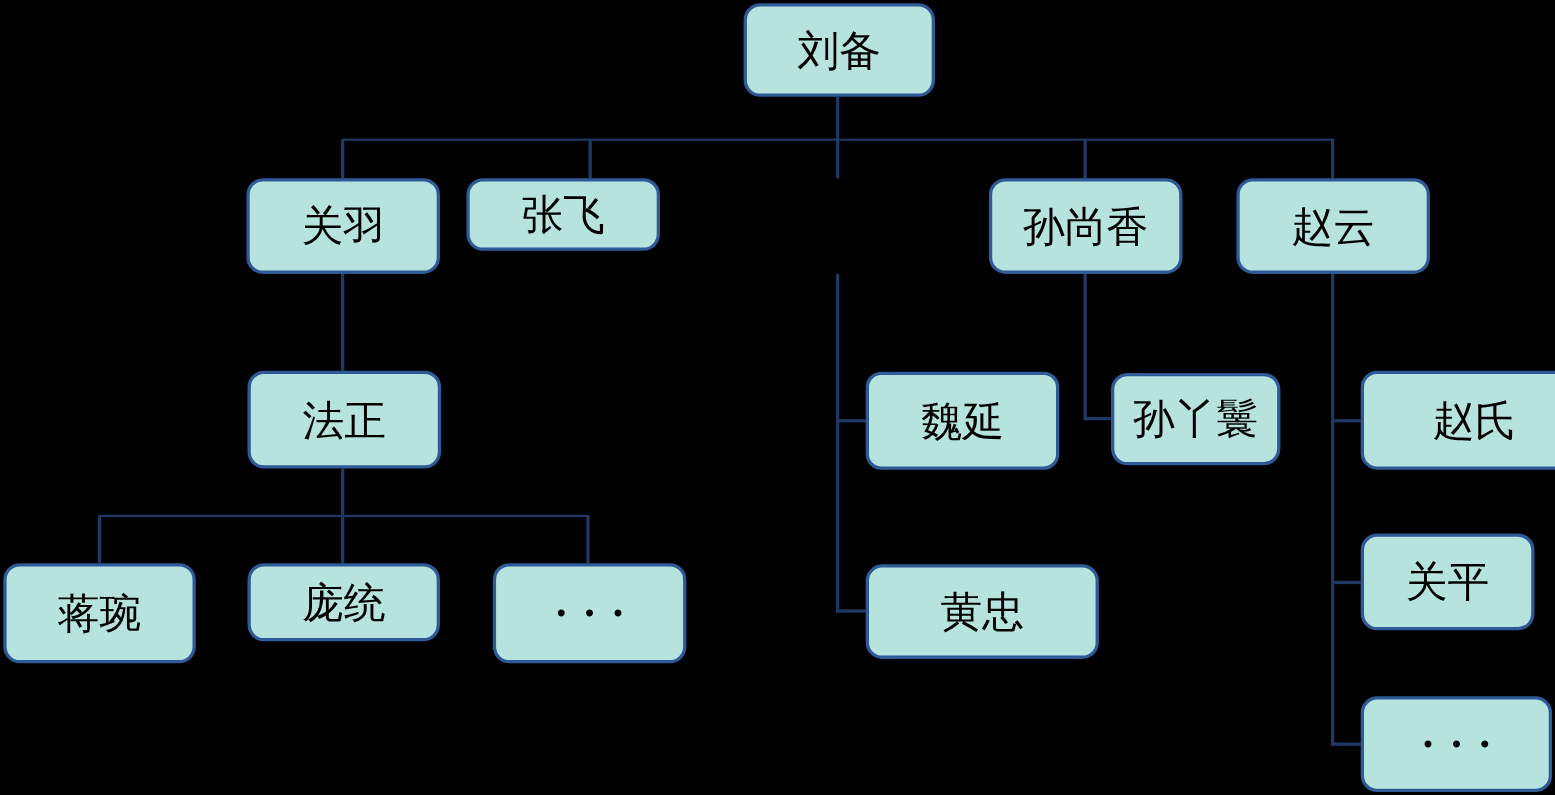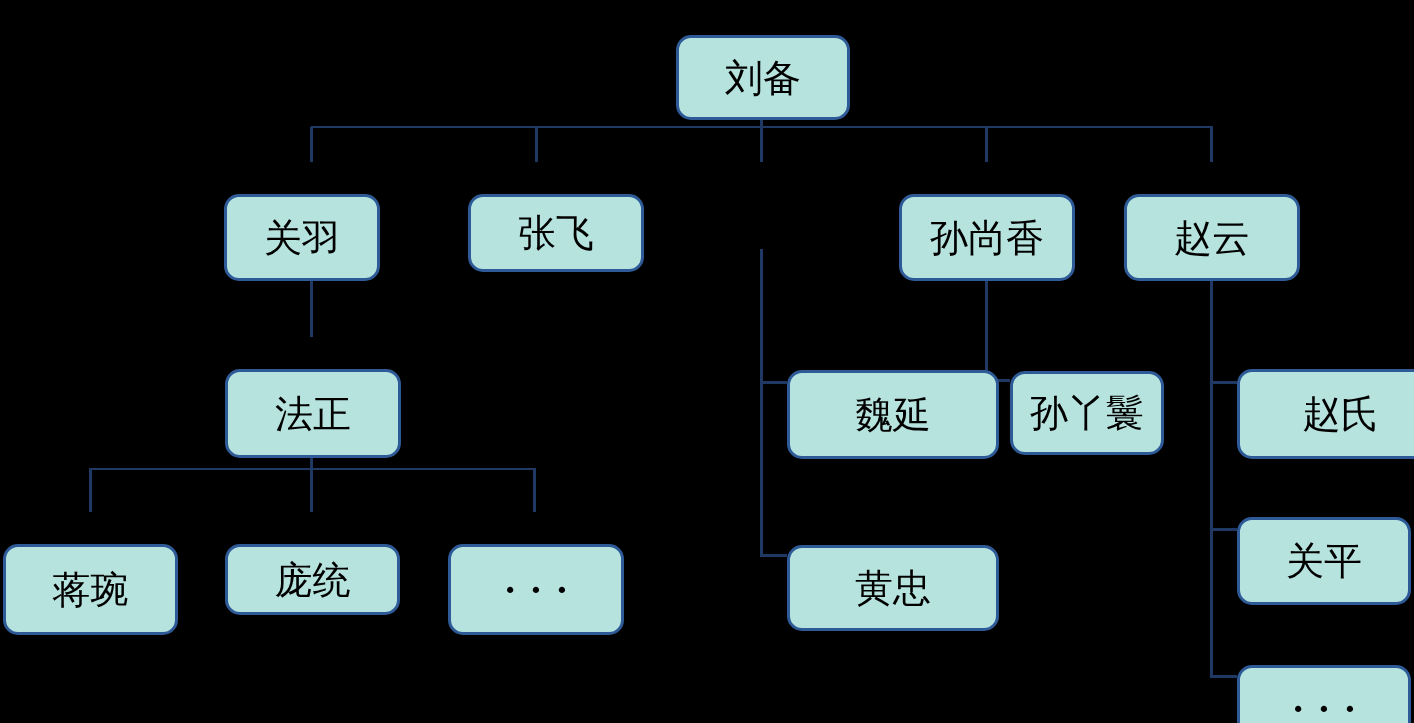--- a/index.html
+++ b/index.html
@@ -20,42 +20,41 @@
   .node{
     position:absolute;
     background:var(--node-fill);
     border:3px solid var(--node-border);
     border-radius:15px;
     box-sizing:border-box;
     display:flex;align-items:center;justify-content:center;
     color:var(--text);
     font-size:38px;
     line-height:1;
-    margin-top:32px;
   }
   .node .node-label{white-space:nowrap;}
   .node.ellipsis .node-label{letter-spacing:14px;font-weight:bold;font-size:34px;padding-left:14px;}
   .line{position:absolute;background:var(--connector);}
 
   
   #node-liubei        {left:676px; top:3px;   width:174px; height:85px;}
-  #node-guanyu        {left:224px; top:162px; width:156px; height:87px;font-family:Liberation Serif, serif;}
-  #node-zhangfei      {left:468px; top:162px; width:176px; height:78px;}
+  #node-guanyu        {left:224px; top:162px; width:176px; height:87px;font-family:Liberation Serif, serif;}
+  #node-zhangfei      {left:424px; top:162px; width:176px; height:66px;}
   #node-zhugeliang    {left:674px; top:162px; width:176px; height:87px;}
   #node-sunshangxiang {left:899px; top:162px; width:176px; height:87px;}
   #node-zhaoyun       {left:1124px;top:162px; width:176px; height:87px;}
   #node-fazheng       {left:225px; top:337px; width:176px; height:89px;}
   #node-jiangwan      {left:3px;   top:512px; width:175px; height:91px;}
   #node-pangtong      {left:225px; top:512px; width:175px; height:71px;}
   #node-ellipsis1     {left:448px; top:512px; width:176px; height:91px;}
-  #node-weiyan        {left:787px; top:338px; width:212px; height:89px;}
+  #node-weiyan        {left:787px; top:338px; width:176px; height:89px;border-radius:14px;}
   #node-huangzhong    {left:787px; top:513px; width:212px; height:86px;}
   #node-sunyahuan     {left:1010px;top:339px; width:154px; height:84px;}
   #node-zhaoshi       {left:1237px;top:337px; width:207px; height:90px;}
-  #node-guanping      {left:1237px;top:485px; width:174px; height:88px;}
+  #node-guanping      {left:1237px;top:485px; width:158px; height:88px;}
   #node-ellipsis2     {left:1237px;top:633px; width:174px; height:87px;}
 
   
   #ln-root-stem      {left:760px; top:88px;  width:3px;   height:40px;}
   #ln-top-bar        {left:311px; top:126px; width:902px; height:2px;}
   #ln-drop-guanyu    {left:310px; top:127px; width:3px;   height:35px;}
   #ln-drop-zhangfei  {left:535px; top:127px; width:3px;   height:35px;}
   #ln-drop-zhugeliang{left:760px; top:127px; width:3px;   height:35px;}
   #ln-drop-sunsx     {left:985px; top:127px; width:3px;   height:35px;}
   #ln-drop-zhaoyun   {left:1210px;top:127px; width:3px;   height:35px;}

